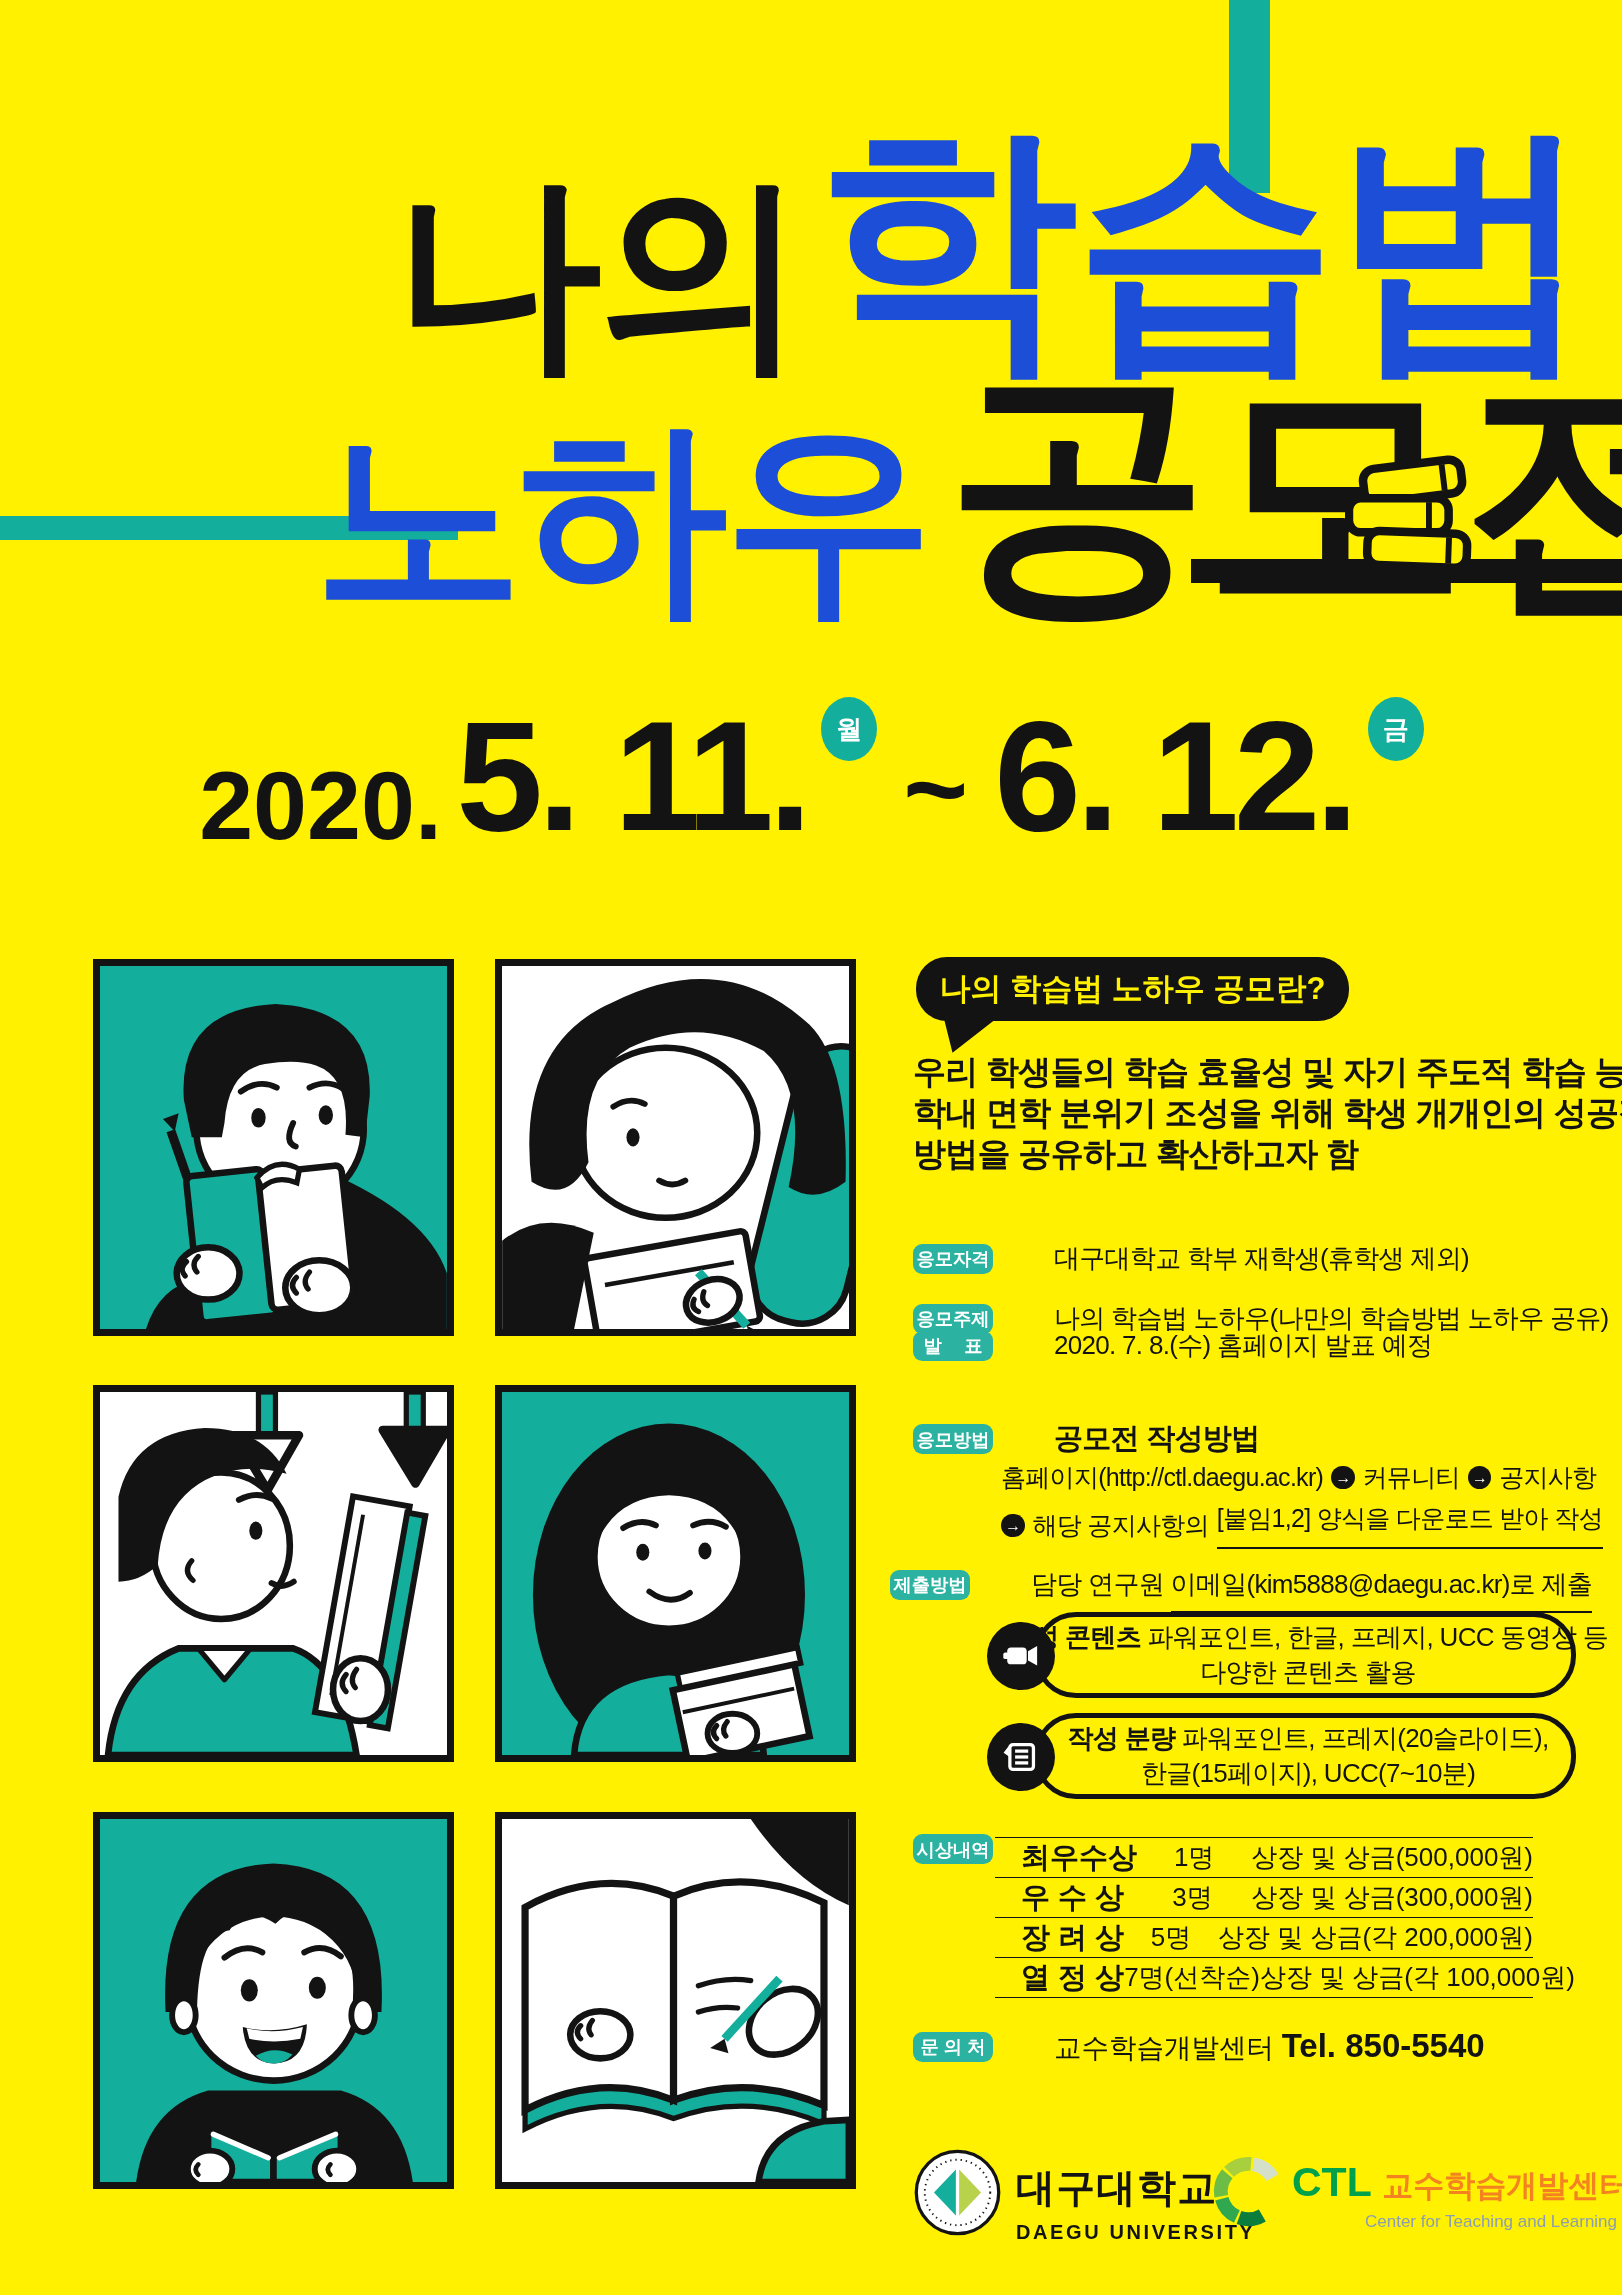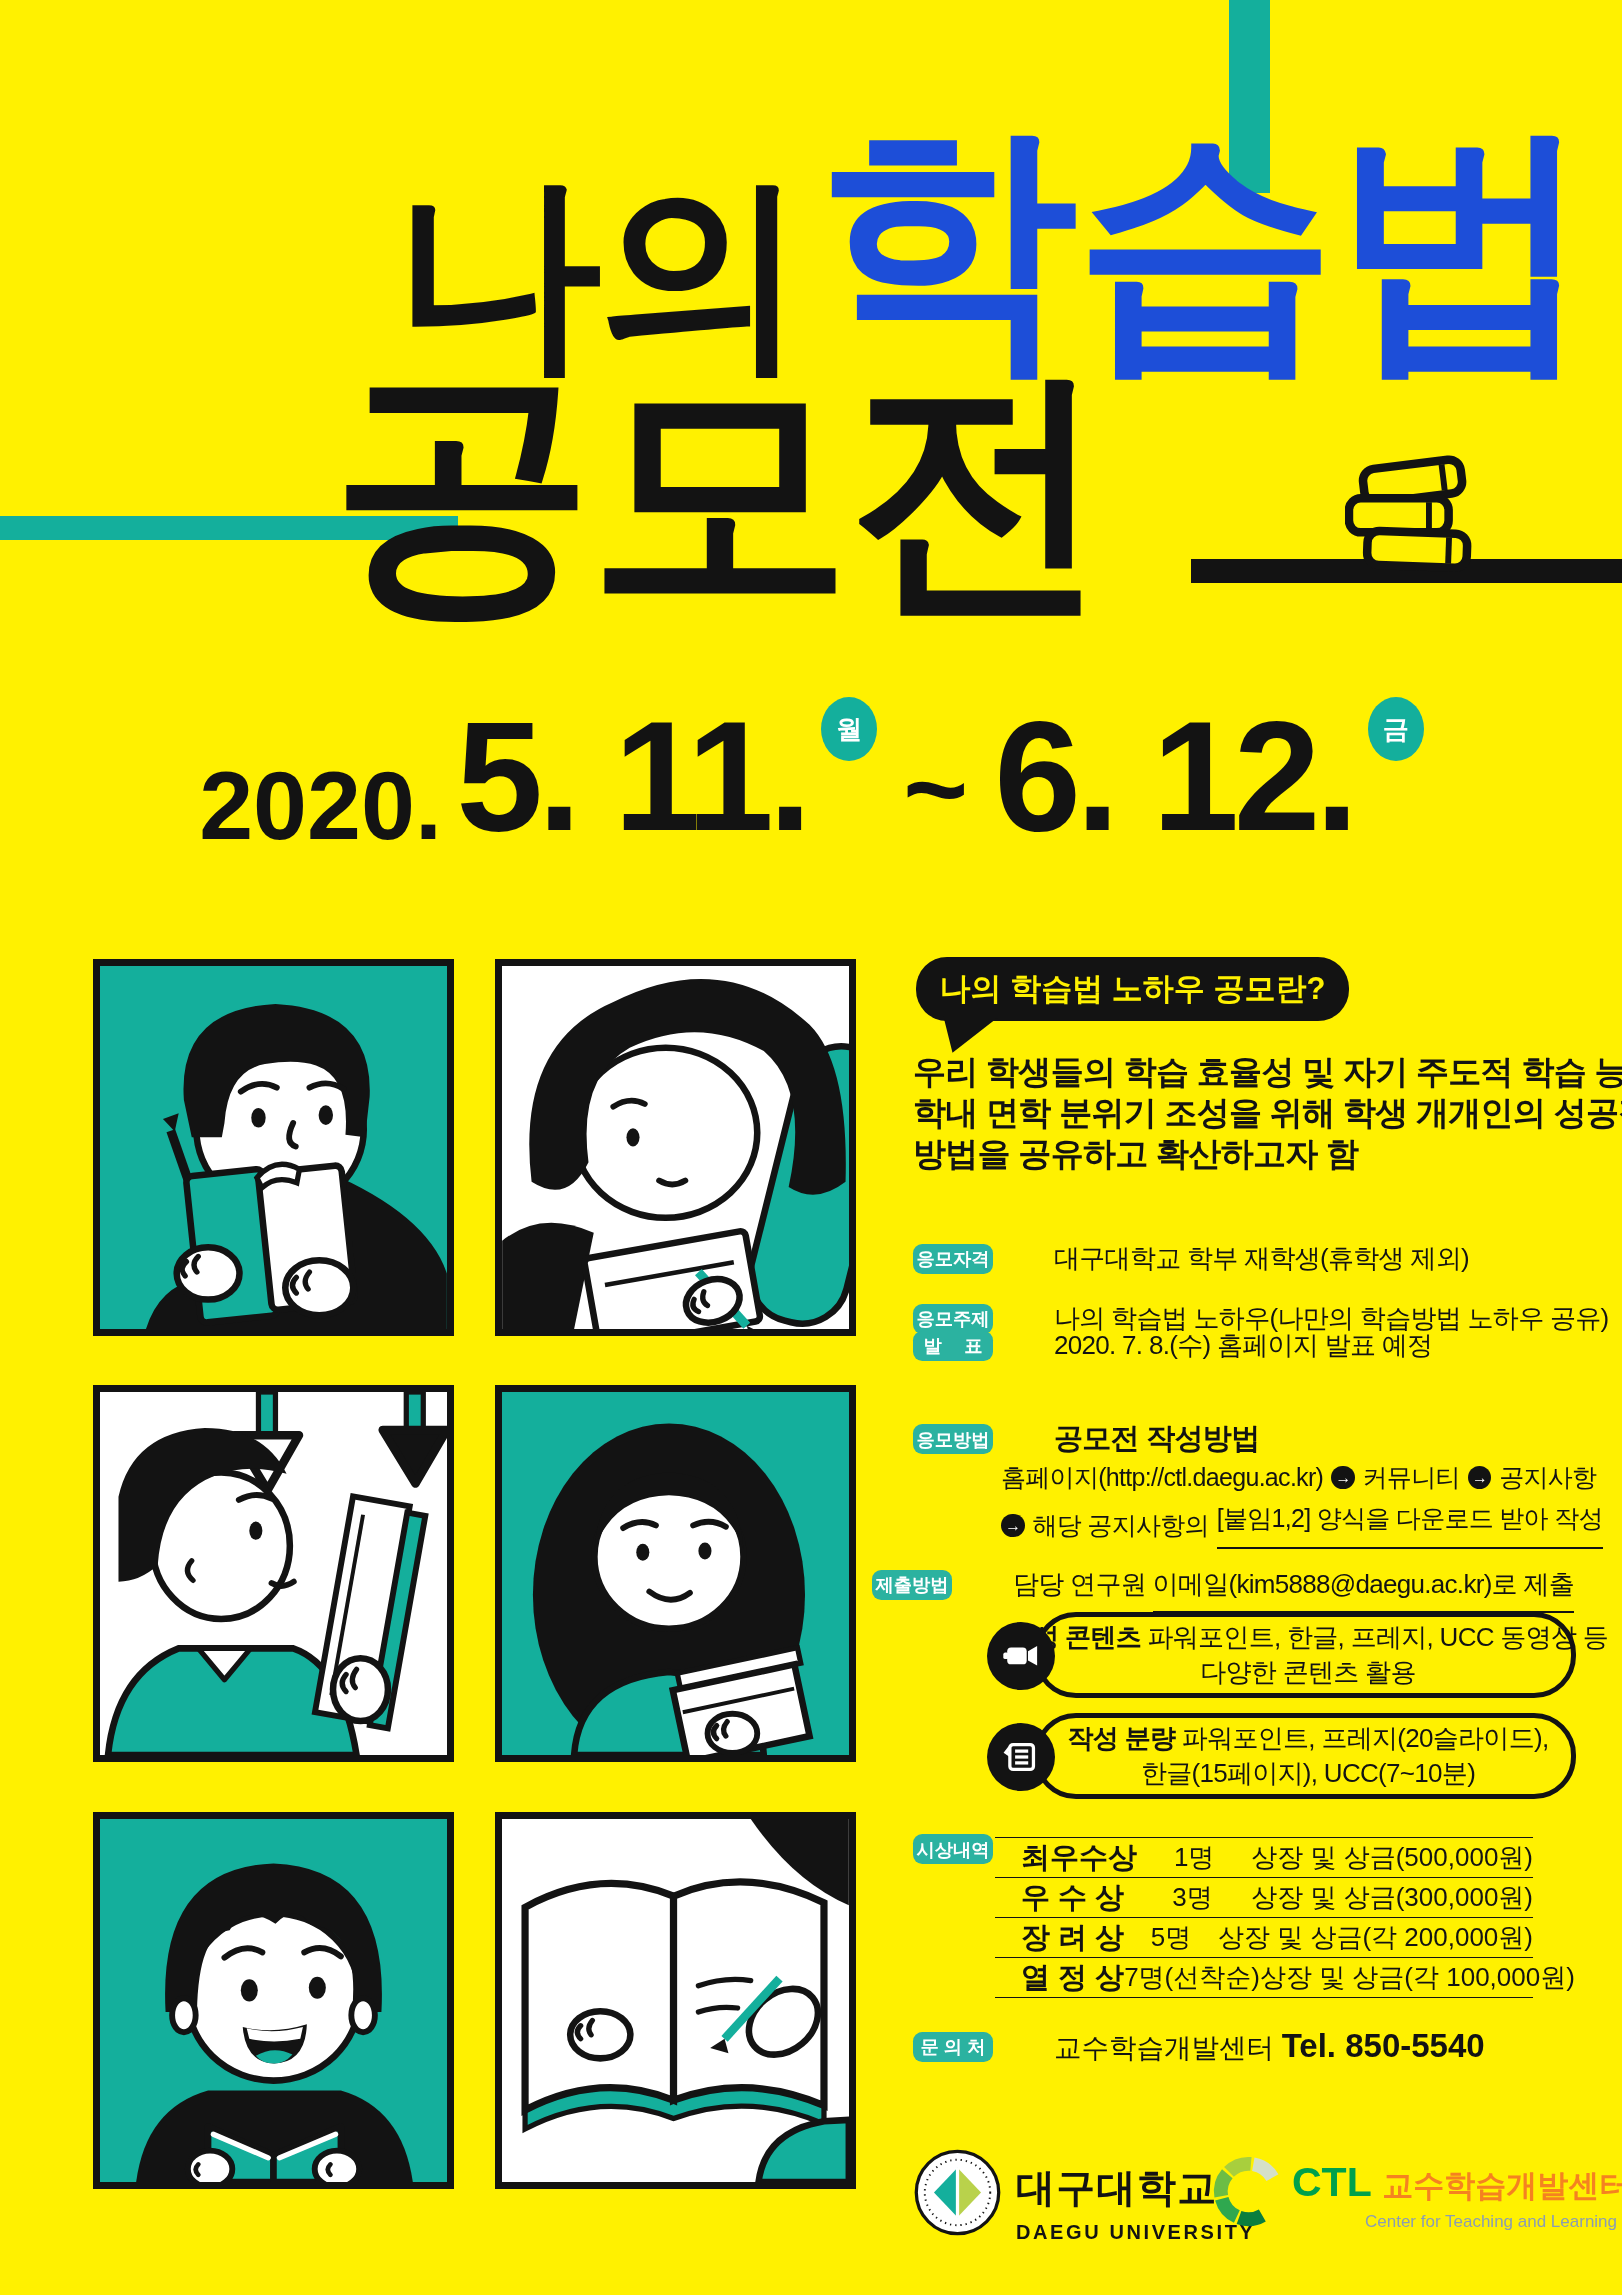--- a/index.html
+++ b/index.html
@@ -66,20 +66,21 @@
 
   <div class="abs bar" style="left:1229px;top:0;width:41px;height:193px;"></div>
   <div class="abs bar" style="left:0;top:516px;width:458px;height:23.6px;"></div>
   <div class="abs bar-black" style="left:1191px;top:559px;width:432px;height:23.6px;"></div>
 
   <div class="abs title-line" style="left:393px;top:115px;">
     <span class="t-black fs320">나의</span>
     <span class="t-teal fs400" style="margin-left:13px;">학습법</span>
   </div>
   <div class="abs title-line" style="left:314px;top:359px;">
+    <span class="t-teal fs320">노하우</span>
     <span class="t-black fs400" style="margin-left:17px;">공모전</span>
   </div>
 
   <svg class="abs" style="left:1345px;top:455px;" width="141" height="118" viewBox="0 0 215 180">
     <g transform="rotate(-7 103 40)">
       <rect x="28" y="14" width="150" height="52" rx="18" fill="#FFF100" stroke="#131313" stroke-width="13"></rect>
       <line x1="150" y1="20" x2="150" y2="60" stroke="#131313" stroke-width="9"></line>
     </g>
     <rect x="6" y="66" width="152" height="52" rx="18" fill="#FFF100" stroke="#131313" stroke-width="13"></rect>
     <line x1="128" y1="72" x2="128" y2="112" stroke="#131313" stroke-width="9"></line>
@@ -274,21 +275,21 @@
     <span>커뮤니티</span>
     <span class="arrow-circle">→</span>
     <span>공지사항</span>
   </div>
   <div class="abs sub-line" style="left:1001px;top:1502px;">
     <span class="arrow-circle">→</span>
     <span>해당 공지사항의</span>
     <span class="u-line">[붙임1,2] 양식을 다운로드 받아 작성</span>
   </div>
 
-  <div class="abs info-row" style="left:872px;top:1567px;">
+  <div class="abs info-row" style="left:890px;top:1567px;">
     <span class="badge">
         <span>제출방법</span>
       </span>
     <span class="row-text">
       <span>담당 연구원</span>
       <span class="u-line">이메일(kim5888@daegu.ac.kr)로 제출</span>
     </span>
   </div>
 
   <div class="abs note-bubble" style="left:1034px;top:1612px;">

